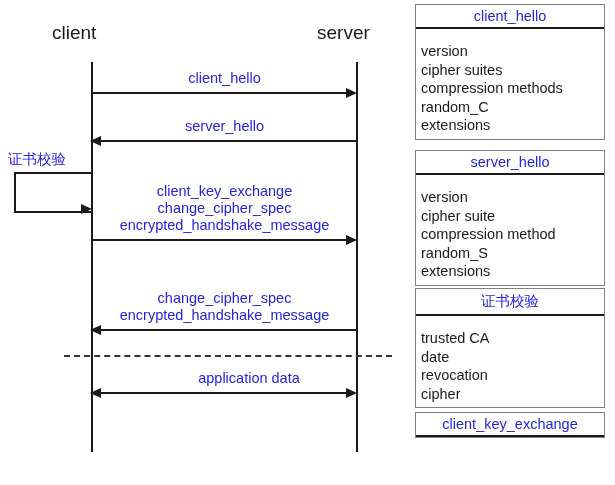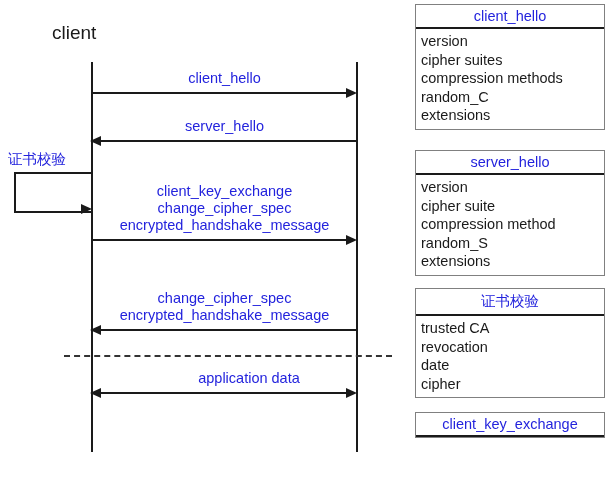--- a/index.html
+++ b/index.html
@@ -109,35 +109,36 @@
   }
   .info-box .ib-title {
     text-align: center;
     color: #2323dd;
     font-size: 14.5px;
     padding: 3px 0 3px 0;
     border-bottom: 2px solid #1a1a1a;
     white-space: nowrap;
   }
   .info-box .ib-body {
-    padding: 3px 0 4px 5px;
+    padding: 13px 0 4px 5px;
   }
   .info-box .ib-item {
     color: #1a1a1a;
     font-size: 14.5px;
     line-height: 18.5px;
     white-space: nowrap;
   }
 </style>
 </head>
 <body>
 
 <div class="canvas">
 
   <div class="actor-label" id="actor-client">client</div>
+  <div class="actor-label" id="actor-server">server</div>
 
   <div class="lifeline" id="lifeline-client"></div>
   <div class="lifeline" id="lifeline-server"></div>
 
   <div class="msg-label" style="left:92px; top:70px; width:265px;">client_hello</div>
   <div class="arrow-line" style="left:92px; top:92px; width:256px;"></div>
   <div class="arrow-head right" style="left:346px; top:88px;"></div>
 
   <div class="msg-label" style="left:92px; top:118px; width:265px;">server_hello</div>
   <div class="arrow-line" style="left:100px; top:140px; width:257px;"></div>
@@ -184,22 +185,22 @@
       <div class="ib-item">compression method</div>
       <div class="ib-item">random_S</div>
       <div class="ib-item">extensions</div>
     </div>
   </div>
 
   <div class="info-box" style="top:288px;">
     <div class="ib-title">证书校验</div>
     <div class="ib-body">
       <div class="ib-item">trusted CA</div>
+      <div class="ib-item">date</div>
       <div class="ib-item">revocation</div>
-      <div class="ib-item">date</div>
       <div class="ib-item">cipher</div>
     </div>
   </div>
 
   <div class="info-box" style="top:412px;">
     <div class="ib-title">client_key_exchange</div>
   </div>
 
 </div>
 

